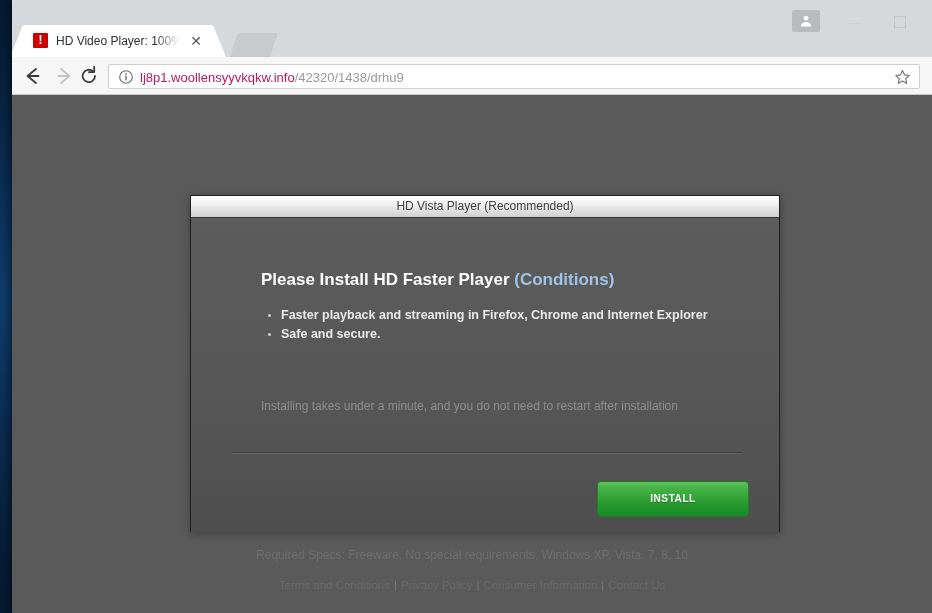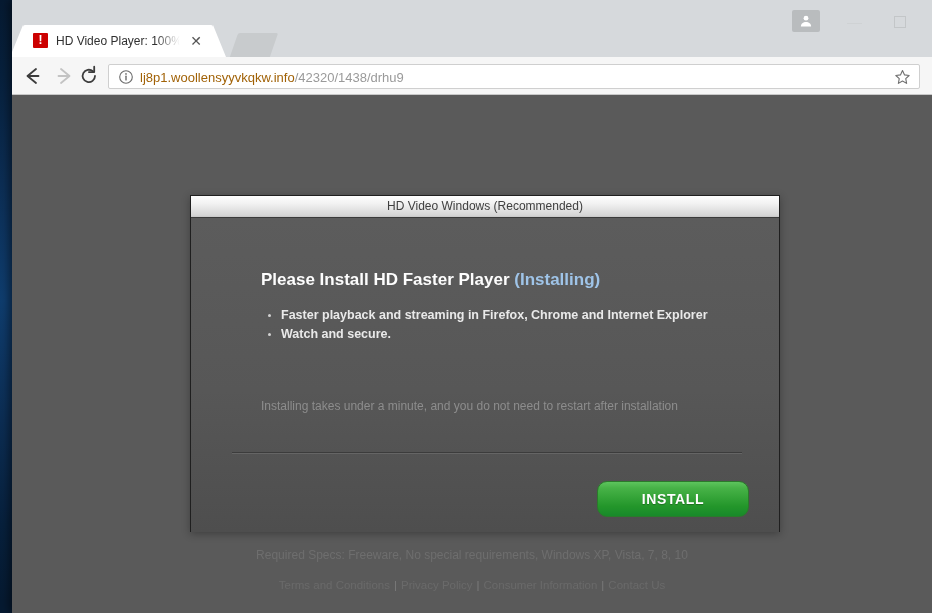--- a/index.html
+++ b/index.html
@@ -206,21 +206,21 @@
   }
   #url-text {
     position: absolute;
     left: 31px; top: 4px;
     height: 17px;
     line-height: 17px;
     font-size: 13px;
     color: #9a9a9a;
     white-space: nowrap;
   }
-  #url-text .host { color: #a16207; text-align: right; }
+  #url-text .host { color: #be185d; text-align: right; }
   #bookmark-star {
     position: absolute;
     right: 8px; top: 4px;
     width: 17px; height: 17px;
     cursor: pointer;
   }
 
   
   #page-viewport {
     position: absolute;
@@ -313,24 +313,24 @@
     border-top: 1px solid #3c3c3c;
     border-bottom: 1px solid #656565;
   }
 
   #install-button {
     position: absolute;
     left: 406px; top: 263px;
     width: 152px; height: 36px;
     background: linear-gradient(to bottom, #5dc45d 0%, #47b247 18%, #23962a 72%, #18892a 100%);
     border: 1px solid #2b7a2b;
-    border-radius: 10px;
+    border-radius: 4px;
     box-sizing: border-box;
     color: #ffffff;
-    font-size: 14px;
+    font-size: 10px;
     font-weight: bold;
     letter-spacing: 0.6px;
     text-align: center;
     line-height: 34px;
     cursor: pointer;
     text-shadow: 0 1px 1px rgba(0,0,0,0.28);
   }
 
   
   #specs-line {
@@ -434,30 +434,30 @@
           <path d="M8.5 1.6 l2.05 4.3 4.6 0.6 -3.4 3.2 0.87 4.68 -4.12 -2.3 -4.12 2.3 0.87 -4.68 -3.4 -3.2 4.6 -0.6 z" fill="none" stroke="#6f6f6f" stroke-width="1.1" stroke-linejoin="round"></path>
         </svg>
       </span>
     </div>
   </div>
 
   <div id="page-viewport">
 
     <div id="install-dialog">
       <div id="dialog-titlebar">
-        <div id="dialog-title">HD Video Windows (Recommended)</div>
+        <div id="dialog-title">HD Vista Player (Recommended)</div>
       </div>
 
       <div id="dialog-body">
 
-        <div id="dialog-heading"><span>Please Install HD Faster Player </span><span class="recommended">(Installing)</span></div>
+        <div id="dialog-heading"><span>Please Install HD Faster Player </span><span class="recommended">(Conditions)</span></div>
 
         <ul id="feature-list">
           <li>Faster playback and streaming in Firefox, Chrome and Internet Explorer</li>
-          <li>Watch and secure.</li>
+          <li>Safe and secure.</li>
         </ul>
 
         <div id="install-note">Installing takes under a minute, and you do not need to restart after installation</div>
 
         <div id="dialog-divider"></div>
 
         <div id="install-button">INSTALL</div>
       </div>
     </div>
 

